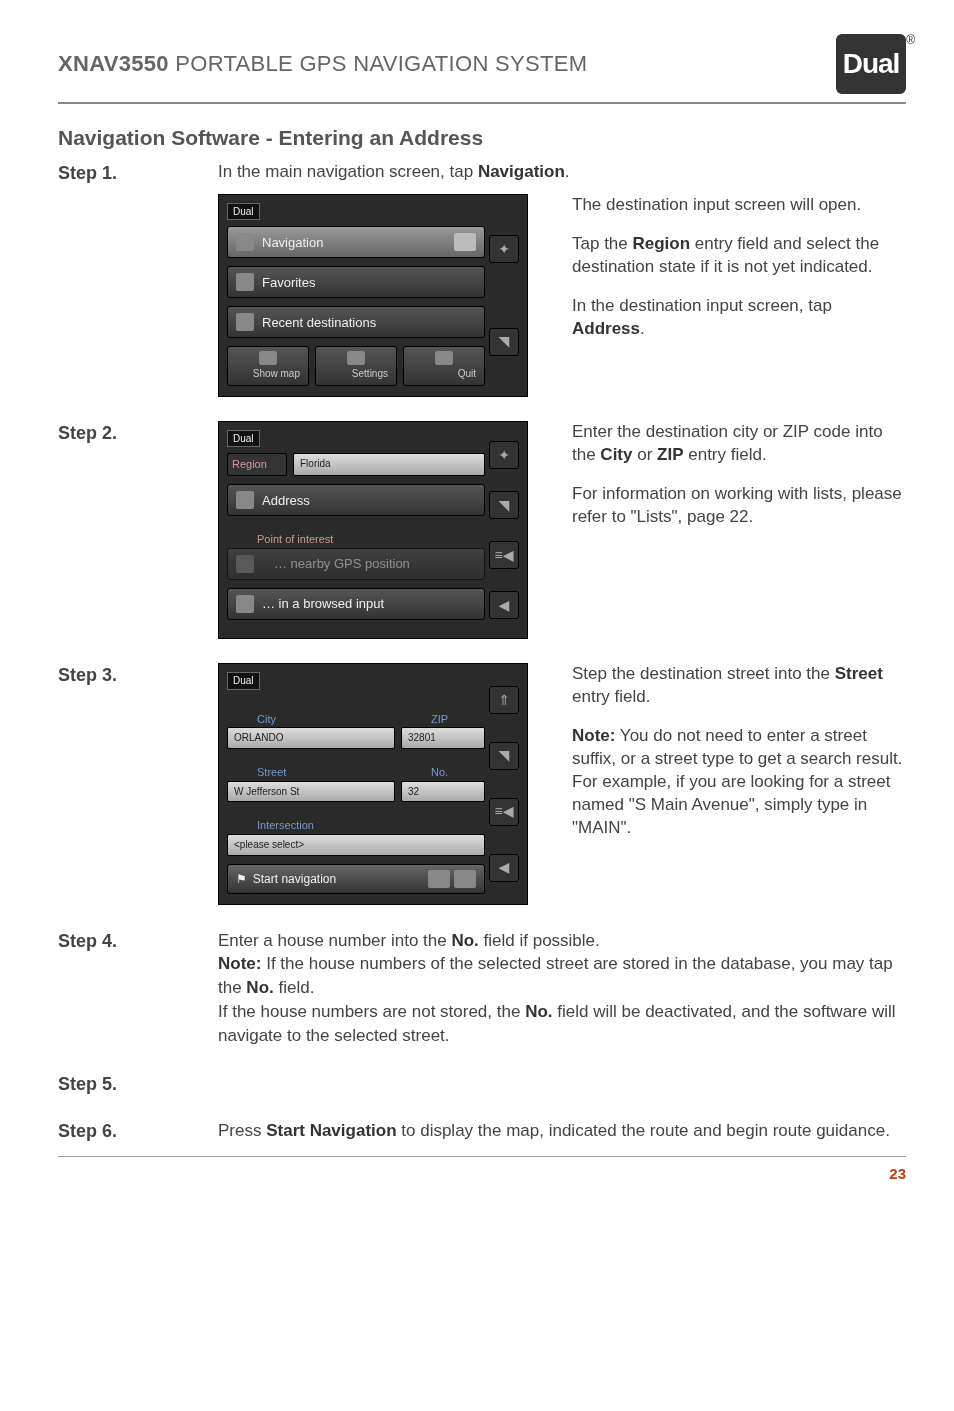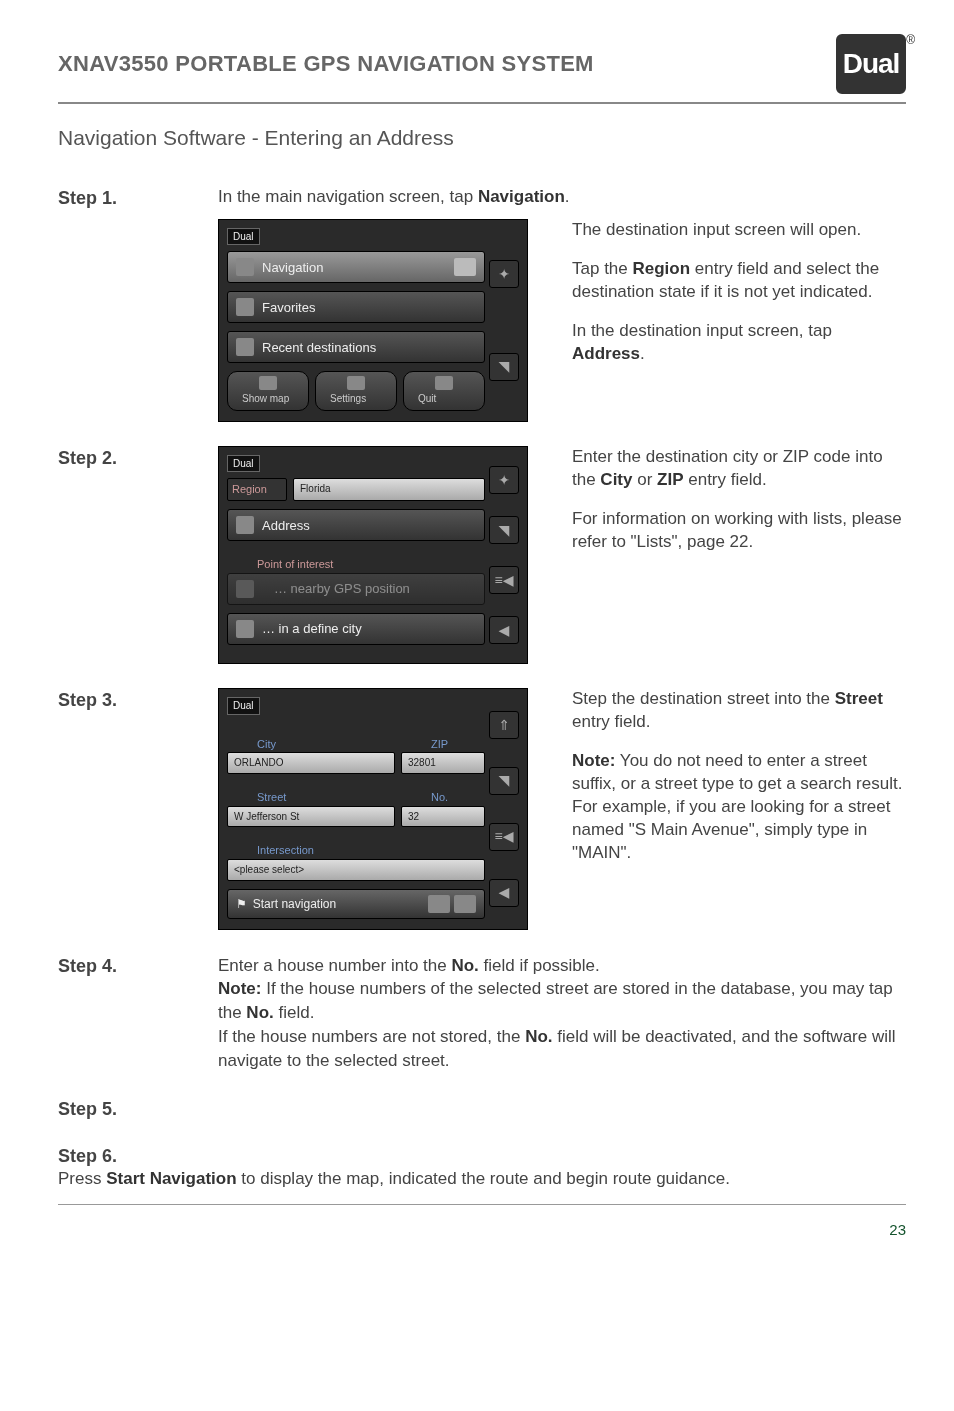--- a/index.html
+++ b/index.html
@@ -4,59 +4,59 @@
 <style>
 * { margin:0; padding:0; box-sizing:border-box; }
 body { font-family: Arial, Helvetica, sans-serif; background:#fff; width:954px; color:#444; }
 .page { padding:34px 48px 24px 58px; }
 .header-row { display:flex; align-items:center; justify-content:space-between; margin-bottom:8px; }
 .header-title { font-size:22px; font-weight:bold; color:#666; letter-spacing:0.3px; }
 .logo { width:70px; height:60px; border:3px solid #333; border-radius:6px; background:#333; display:flex; align-items:center; justify-content:center; position:relative; }
 .logo::after { content:"®"; position:absolute; top:-4px; right:-12px; font-size:12px; color:#333; }
 .logo-inner { color:#fff; font-size:28px; font-weight:bold; letter-spacing:-1px; }
 .hr { border:none; border-top:2px solid #888; margin-bottom:22px; }
-.section-heading { font-size:21px; font-weight:normal; color:#555; margin-bottom:36px; }
+.section-heading { font-size:21px; font-weight:bold; color:#555; margin-bottom:11px; }
 .step-row { display:flex; margin-bottom:24px; }
 .step-label { width:160px; flex:none; font-size:18px; font-weight:bold; color:#444; padding-top:2px; }
 .step-body { flex:1; font-size:17px; line-height:1.35; color:#444; }
 .intro-line { font-size:17px; margin-bottom:10px; }
 .ss-and-text { display:flex; gap:20px; }
 .screenshot { width:310px; flex:none; background:#2a2a2a; border:1px solid #000; padding:8px 8px 10px 8px; font-size:12px; color:#ddd; position:relative; }
 .dual-tag { background:#111; color:#eee; font-size:10px; padding:1px 5px; display:inline-block; margin-bottom:6px; border:1px solid #666; }
 .ss-btn { background:linear-gradient(#555,#333); border:1px solid #000; border-radius:3px; padding:6px 8px; margin-bottom:8px; display:flex; align-items:center; gap:8px; font-size:13px; color:#eee; }
 .ss-btn.light { background:linear-gradient(#999,#666); }
 .ss-btn-icon { width:18px; height:18px; background:#888; border-radius:2px; flex:none; }
 .ss-btn-arrow { margin-left:auto; width:22px; height:18px; background:#bbb; border-radius:2px; }
 .ss-bottom-row { display:flex; gap:6px; margin-top:4px; }
-.ss-small-btn { flex:1; background:linear-gradient(#555,#333); border:1px solid #000; border-radius:10px; padding:4px 14px; text-align:left; font-size:10px; color:#ccc; }
+.ss-small-btn { flex:1; background:linear-gradient(#555,#333); border:1px solid #000; border-radius:3px; padding:4px 8px; text-align:right; font-size:10px; color:#ccc; }
 .ss-small-icon { width:18px; height:14px; background:#888; margin:0 auto 2px auto; border-radius:2px; }
 .ss-side { position:absolute; right:8px; top:8px; bottom:8px; width:30px; display:flex; flex-direction:column; justify-content:space-around; }
 .ss-side-btn { background:#333; border:1px solid #000; border-radius:3px; height:28px; display:flex; align-items:center; justify-content:center; font-size:14px; color:#aaa; }
 .ss-main { margin-right:34px; }
 .form-row { display:flex; gap:6px; }
 .form-cell { flex:1; background:linear-gradient(#ddd,#aaa); border:1px solid #000; border-radius:2px; padding:3px 6px; font-size:10px; color:#222; }
 .form-label { color:#c99; font-size:11px; margin:16px 0 1px 2px;padding-left:28px; }
 .form-label.blue { color:#79c; }
 .start-nav { background:linear-gradient(#666,#333); border:1px solid #000; border-radius:3px; padding:5px 8px; font-size:12px; color:#eee; display:flex; align-items:center; gap:6px; margin-top:8px; }
 .sn-end { margin-left:auto; display:flex; gap:4px; }
 .sn-end div { width:22px; height:18px; background:#888; border-radius:2px; }
 .text-block { flex:1; font-size:17px; line-height:1.35; }
 .text-block p { margin-bottom:16px;margin-left:24px; }
 b { font-weight:bold; color:#333; }
 .plain-body { font-size:17px; line-height:1.4; }
-.footer { text-align:right; font-size:15px; font-weight:normal; color:#14532d; border-top:1px solid #999; margin-top:14px; padding-top:16px; }
+.footer { text-align:right; font-size:15px; font-weight:bold; color:#c2410c; border-top:1px solid #999; margin-top:14px; padding-top:8px; }
 </style>
 </head>
 <body>
 
 <div class="page">
   <div class="header-row">
     <div class="header-title">
       <span>XNAV3550</span>
-      <span style="font-weight:bold;">PORTABLE GPS NAVIGATION SYSTEM</span>
+      <span style="font-weight:normal;">PORTABLE GPS NAVIGATION SYSTEM</span>
     </div>
     <div class="logo">
         <span class="logo-inner">Dual</span>
       </div>
   </div>
   <hr class="hr">
 
   <div class="section-heading">Navigation Software - Entering an Address</div>
 
   <div class="step-row">
@@ -117,21 +117,21 @@
               <div class="ss-btn-icon"></div>
               <span>Address</span>
             </div>
             <div class="form-label">Point of interest</div>
             <div class="ss-btn" style="opacity:.5;gap:20px;">
               <div class="ss-btn-icon"></div>
               <span>… nearby GPS position</span>
             </div>
             <div class="ss-btn">
               <div class="ss-btn-icon"></div>
-              <span>… in a define city</span>
+              <span>… in a browsed input</span>
             </div>
           </div>
           <div class="ss-side">
             <div class="ss-side-btn">✦</div>
             <div class="ss-side-btn">◥</div>
             <div class="ss-side-btn">≡◀</div>
             <div class="ss-side-btn">◀</div>
           </div>
         </div>
         <div class="text-block">
@@ -201,21 +201,21 @@
       <span>Enter a house number into the </span><b>No.</b><span> field if possible.</span><br>
       <b>Note:</b><span> If the house numbers of the selected street are stored in the database, you may tap the </span><b>No.</b><span> field.</span><br>
       <span>If the house numbers are not stored, the </span><b>No.</b><span> field will be deactivated, and the software will navigate to the selected street.</span>
     </div>
   </div>
 
   <div class="step-row">
     <div class="step-label">Step 5.</div>
   </div>
 
-  <div class="step-row" style="margin-bottom:12px;flex-direction:column;">
+  <div class="step-row" style="margin-bottom:12px;">
     <div class="step-label">Step 6.</div>
     <div class="step-body plain-body">
       <span>Press </span><b>Start Navigation</b><span> to display the map, indicated the route and begin route guidance.</span>
     </div>
   </div>
 
   <div class="footer">23</div>
 </div>
 
 </body></html>

